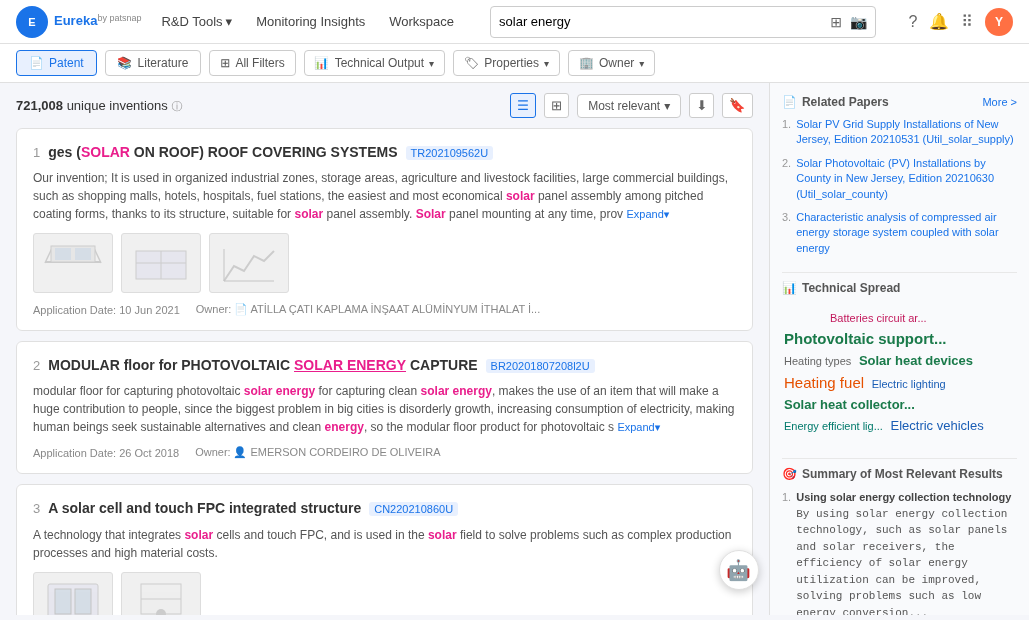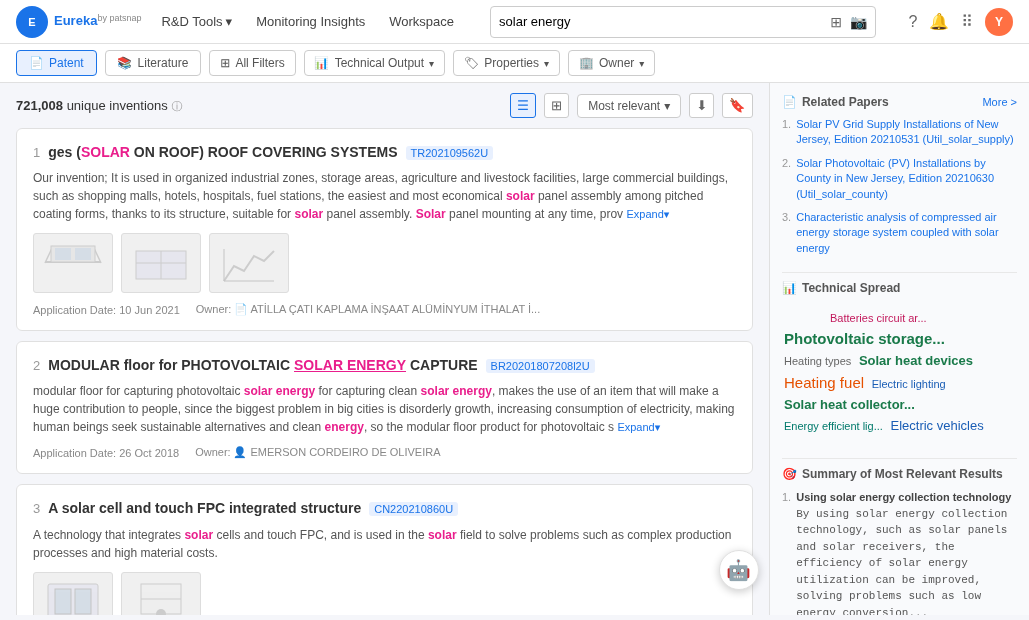--- a/index.html
+++ b/index.html
@@ -314,21 +314,21 @@
 
     <div class="panel-section">
       <div class="panel-section-header">
         <div class="panel-section-title">
           <span>📊</span>
           <span>Technical Spread</span>
         </div>
       </div>
       <div class="tag-cloud">
         <span class="tag pink sm">Batteries circuit ar...</span>
-        <span class="tag green lg">Photovoltaic storage...</span>
+        <span class="tag green lg">Photovoltaic support...</span>
         <span class="tag gray sm">Heating types</span>
         <span class="tag green md">Solar heat devices</span>
         <span class="tag orange lg">Heating fuel</span>
         <span class="tag blue sm">Electric lighting</span>
         <span class="tag green md">Solar heat collector...</span>
         <span class="tag teal sm">Energy efficient lig...</span>
         <span class="tag blue md">Electric vehicles</span>
       </div>
     </div>
 

